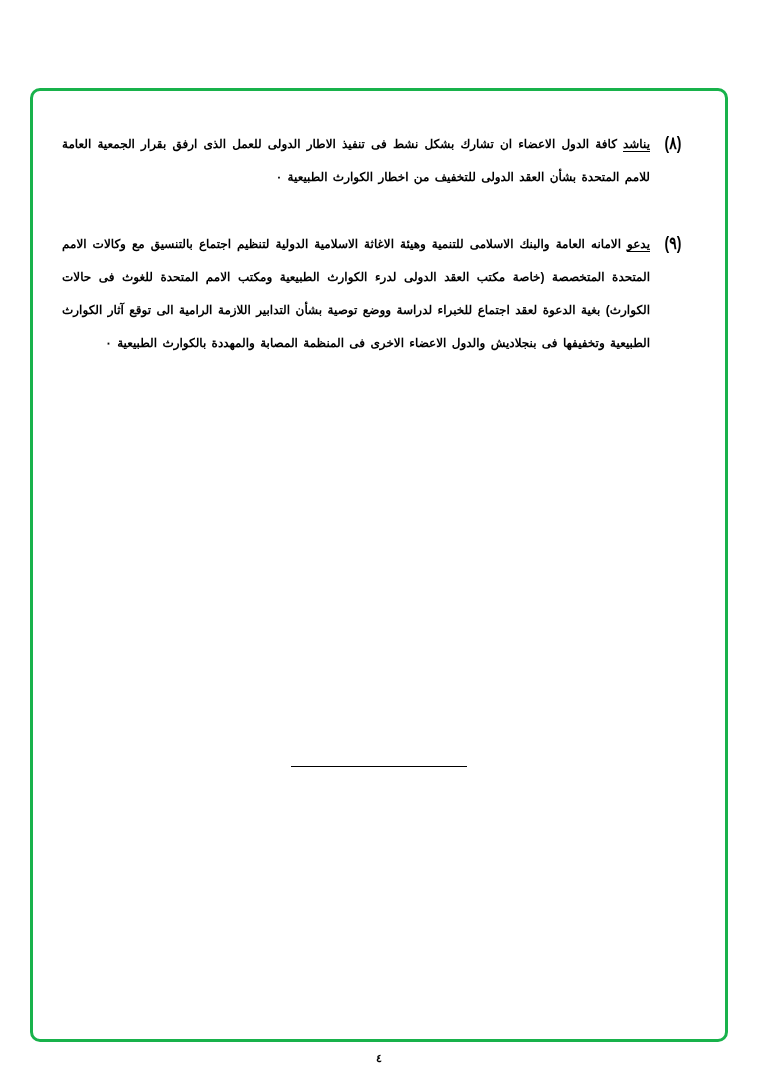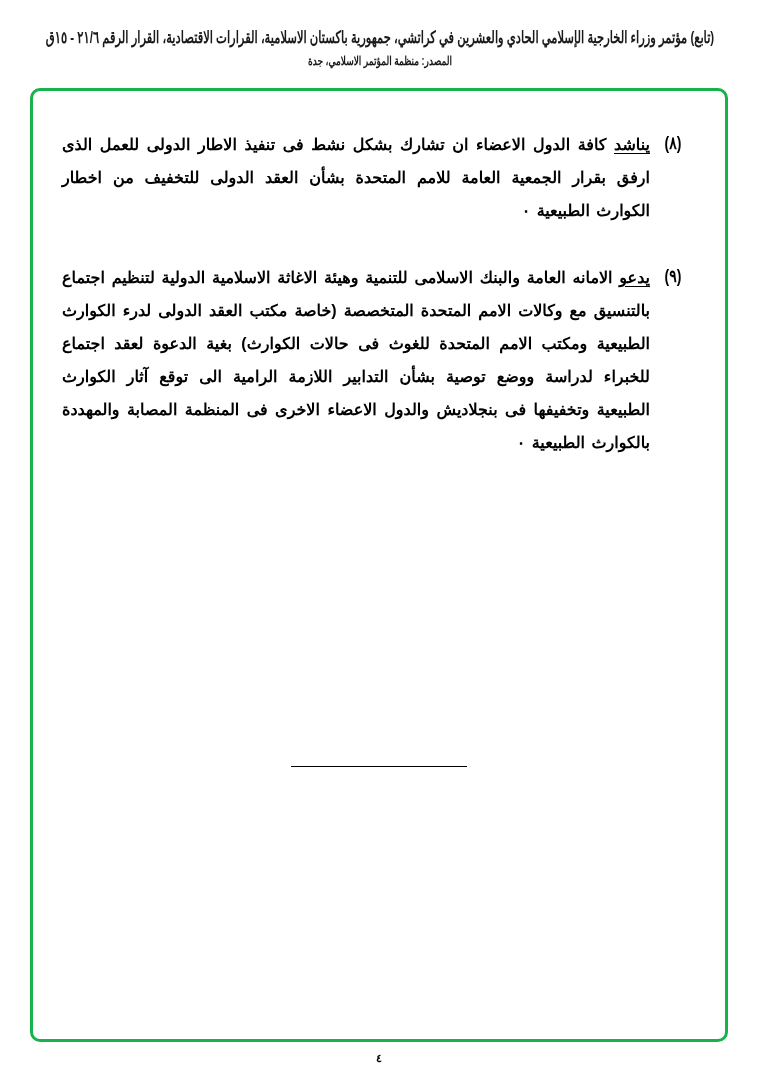--- a/index.html
+++ b/index.html
@@ -85,21 +85,21 @@
     text-align: center;
     font-size: 14px;
     font-weight: bold;
     padding-top: 4px;
     color: #000;
     transform: scaleY(1.25);
     transform-origin: center top;
   }
   .clause-body {
     flex: 1 1 auto;
-    font-size: 16px;
+    font-size: 12px;
     font-weight: bold;
     line-height: 33px;
     text-align: justify;
     text-align-last: right;
     letter-spacing: 0.4px;
     word-spacing: 2px;
     color: #000;
   }
   .clause-body .lead {
     text-decoration: underline;
@@ -132,24 +132,20 @@
     font-size: 11px;
     font-weight: bold;
     color: #000;
   }
 </style>
 </head>
 <body>
 
 <div class="page">
 
-  <div class="header">
-    <div class="header-line">(تابع) مؤتمر وزراء الخارجية الإسلامي الحادي والعشرين في كراتشي، جمهورية باكستان الاسلامية، القرارات الاقتصادية، القرار الرقم ٢١/٦ ‑ ١٥ق</div>
-    <div class="header-sub">المصدر: منظمة المؤتمر الاسلامي، جدة</div>
-  </div>
 
   <div class="frame"></div>
 
   <div class="content">
 
     <div class="clause">
       <div class="clause-num">(٨)</div>
       <div class="clause-body"><span class="lead">يناشد</span><span> كافة الدول الاعضاء ان تشارك بشكل نشط فى تنفيذ الاطار الدولى للعمل الذى ارفق بقرار الجمعية العامة للامم المتحدة بشأن العقد الدولى للتخفيف من اخطار الكوارث الطبيعية ٠</span></div>
     </div>
 

